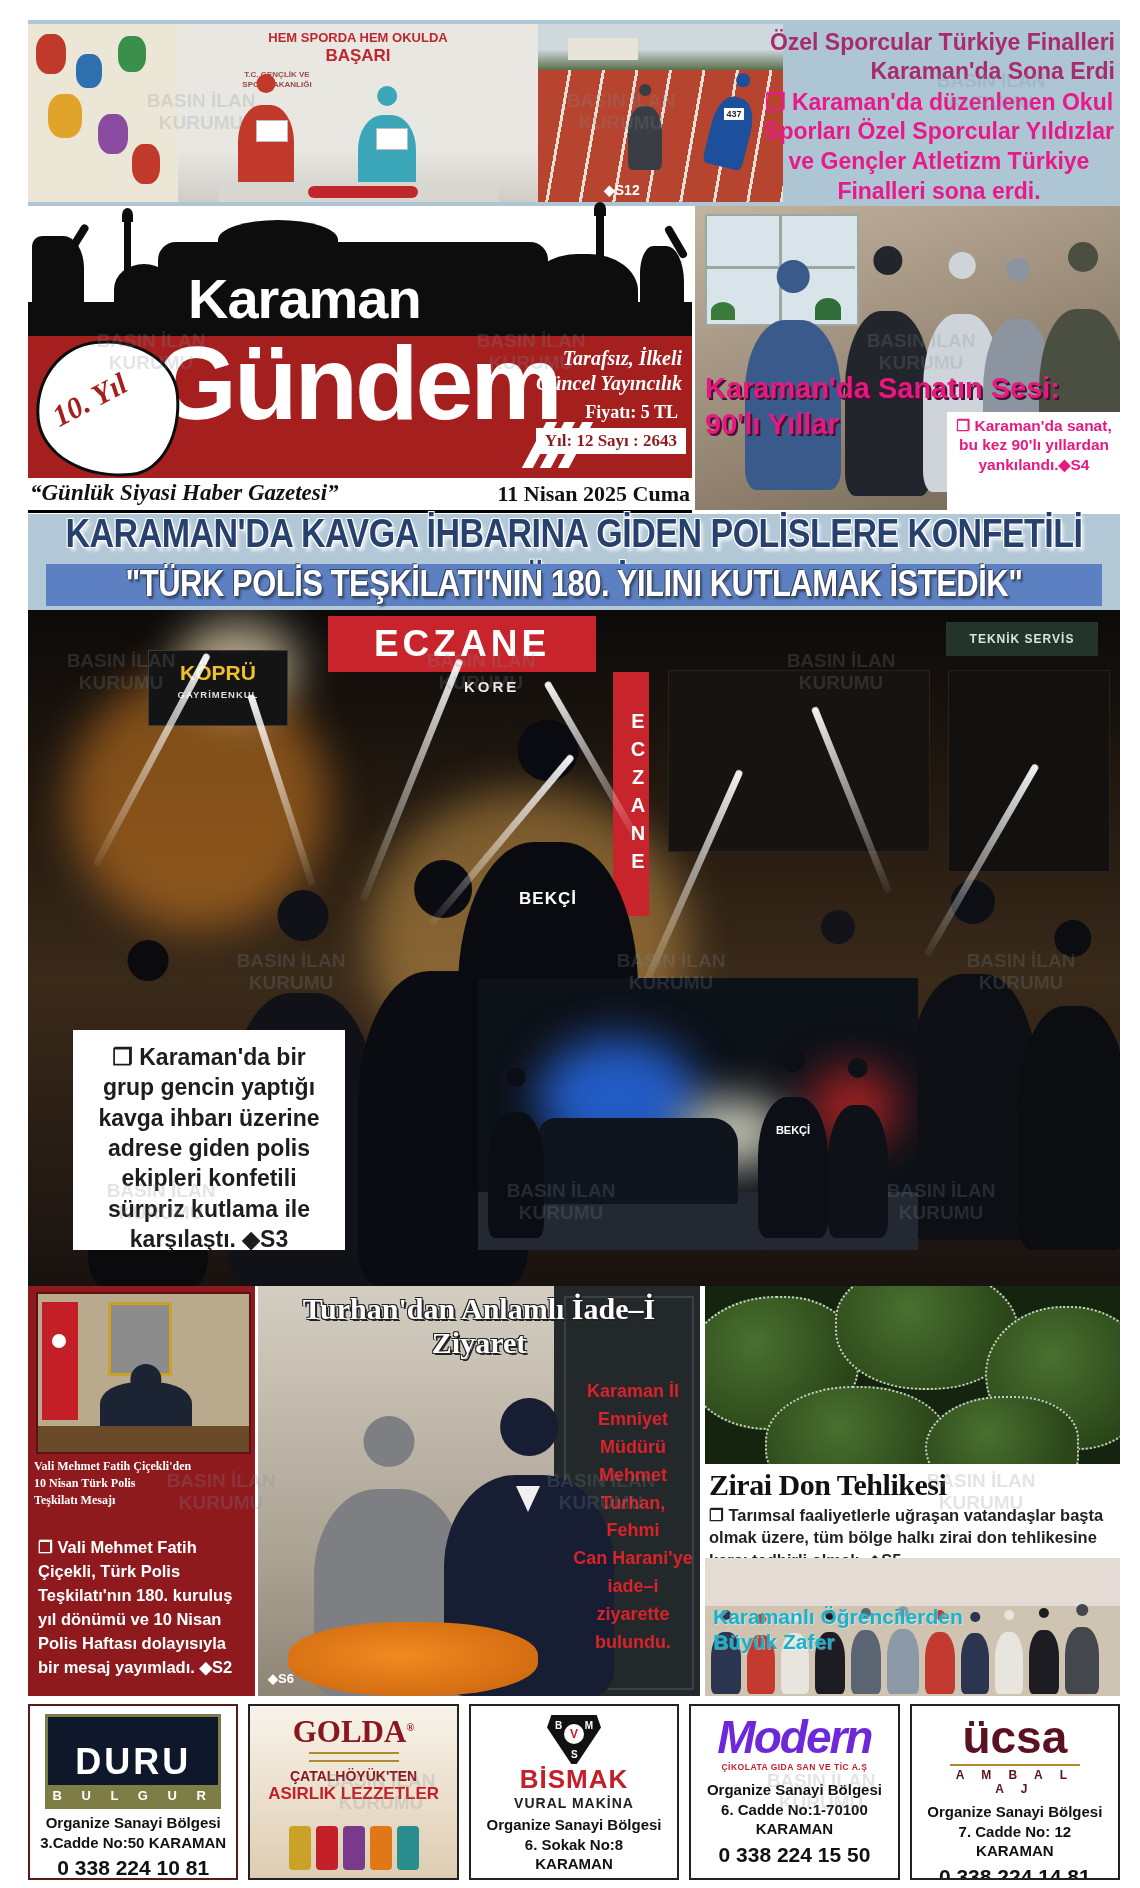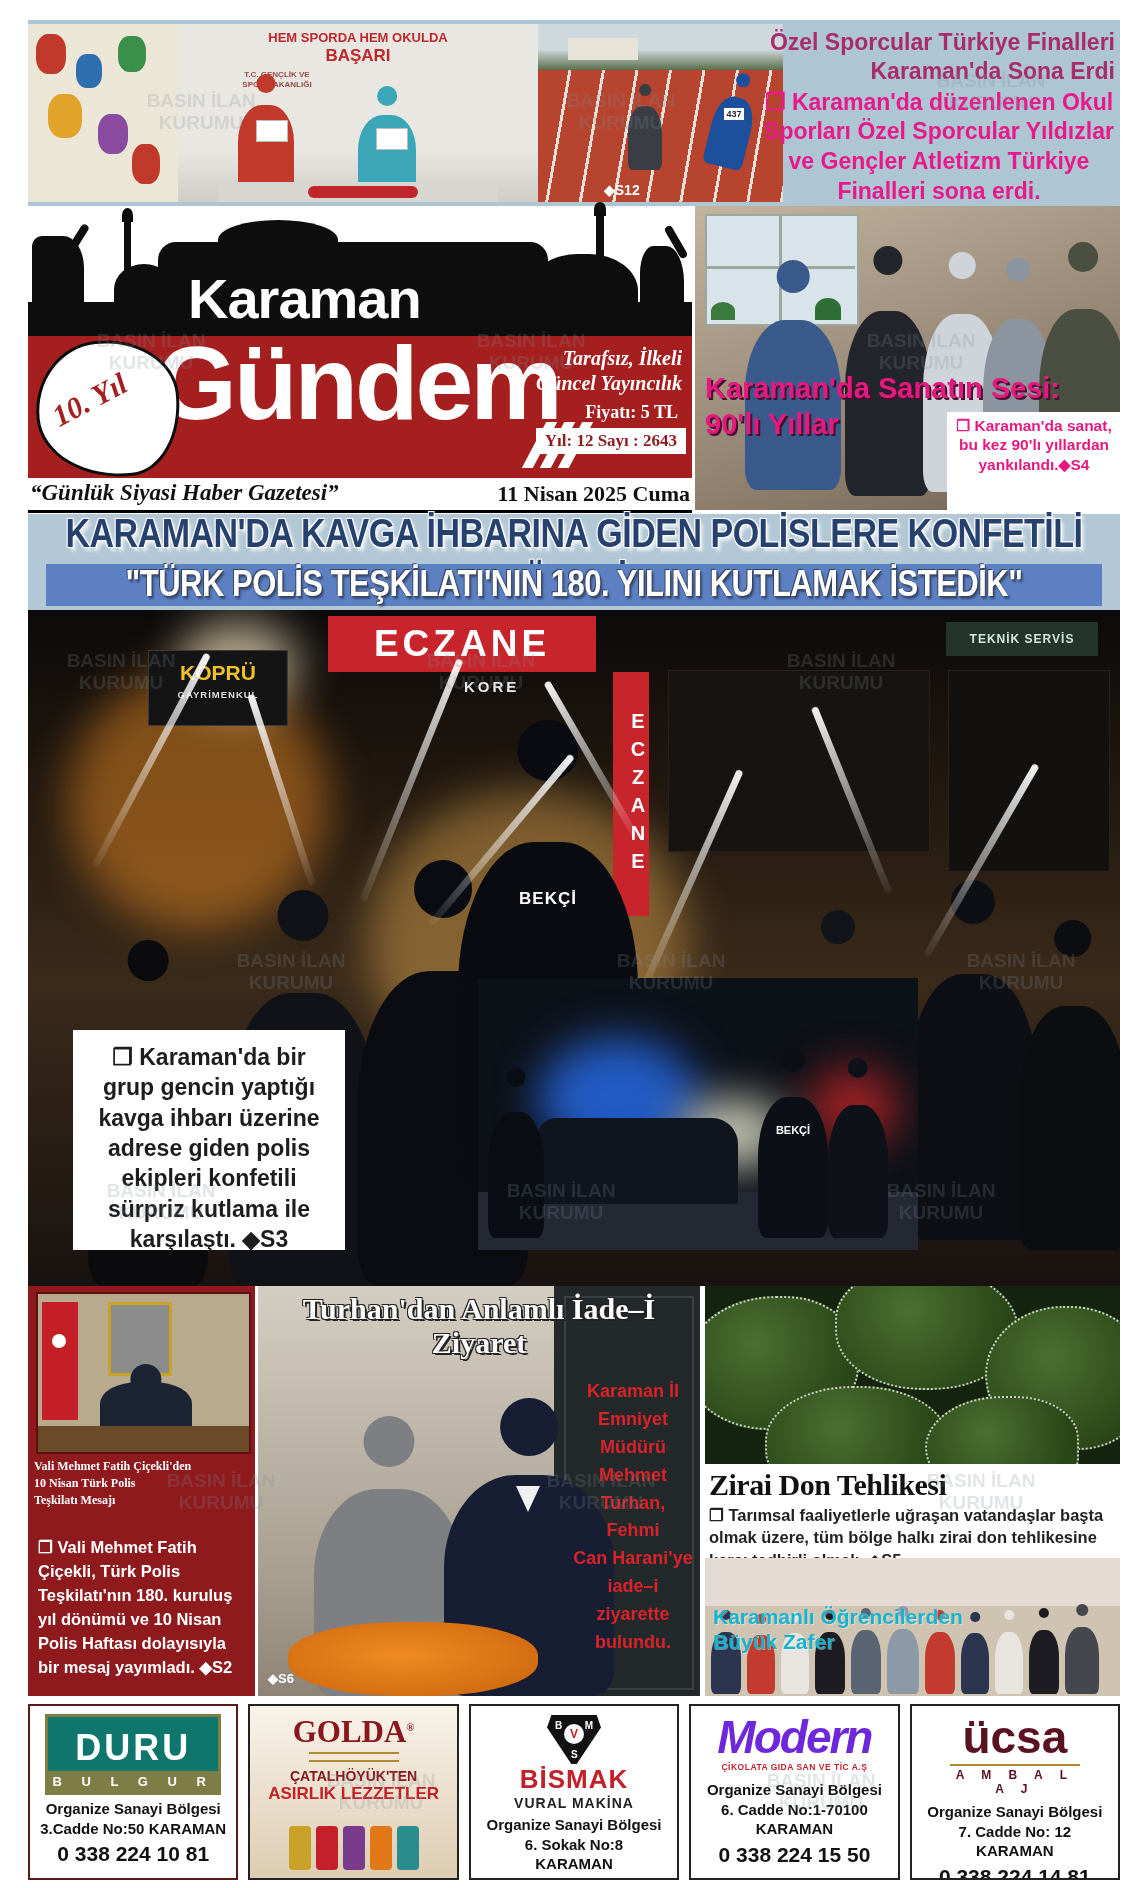--- a/index.html
+++ b/index.html
@@ -102,21 +102,21 @@
   .students{position:absolute;left:0;top:272px;width:415px;height:138px;background:#cfc3b2;overflow:hidden;}
   .stu-overlay{position:absolute;left:8px;top:4px;color:#17b3cd;font-weight:800;font-size:21px;line-height:1.2;
     text-shadow:1px 1px 0 rgba(255,255,255,.4);margin-top:42px;}
   .stu-caption{position:absolute;left:6px;top:72px;width:402px;color:#1d63c0;font-weight:800;font-size:12.5px;line-height:1.3;}
   
   .adrow{position:absolute;left:28px;top:1704px;width:1092px;height:176px;display:flex;gap:10px;}
   .ad{position:relative;flex:1;background:#fff;border:2px solid #222;text-align:center;overflow:hidden;}
   .ad-addr{font-weight:700;font-size:15px;color:#111;line-height:1.3;}
   .ad-phone{font-weight:800;font-size:21px;color:#111;margin-top:4px;}
   .duru-logo{margin:8px auto 4px;width:170px;border:3px solid #7d7d45;}
-  .duru-red{background:#0f766e;color:#fff;font-weight:800;font-size:36px;letter-spacing:3px;padding:10px 0 2px;}
+  .duru-red{background:#0f172a;color:#fff;font-weight:800;font-size:36px;letter-spacing:3px;padding:24px 0 2px;}
   .duru-band{background:#7d7d45;color:#fff;font-weight:700;font-size:13px;letter-spacing:8px;padding:3px 0;}
   .golda{background:linear-gradient(180deg,#f8f3e9,#e9dcc8 60%,#dccdb2);}
   .golda-name{font-family:"Liberation Serif",serif;font-weight:700;font-size:31px;color:#8a1620;margin-top:8px;}
   .golda-wheat{width:90px;height:6px;margin:2px auto;border-top:2px solid #b08a2e;border-bottom:2px solid #b08a2e;}
   .golda-t1{font-weight:800;font-size:14px;color:#8a1620;margin-top:6px;}
   .golda-t2{font-weight:800;font-size:17px;color:#c3202a;margin-top:0;}
   .golda-packs{position:absolute;left:0;bottom:8px;width:100%;display:flex;justify-content:center;gap:5px;}
   .golda-packs i{display:block;width:22px;height:44px;border-radius:4px;}
   .bismak-logo{position:relative;width:54px;height:52px;margin:6px auto 0;background:#111;
     clip-path:polygon(8% 6%,92% 6%,100% 30%,55% 100%,45% 100%,0 30%);}

